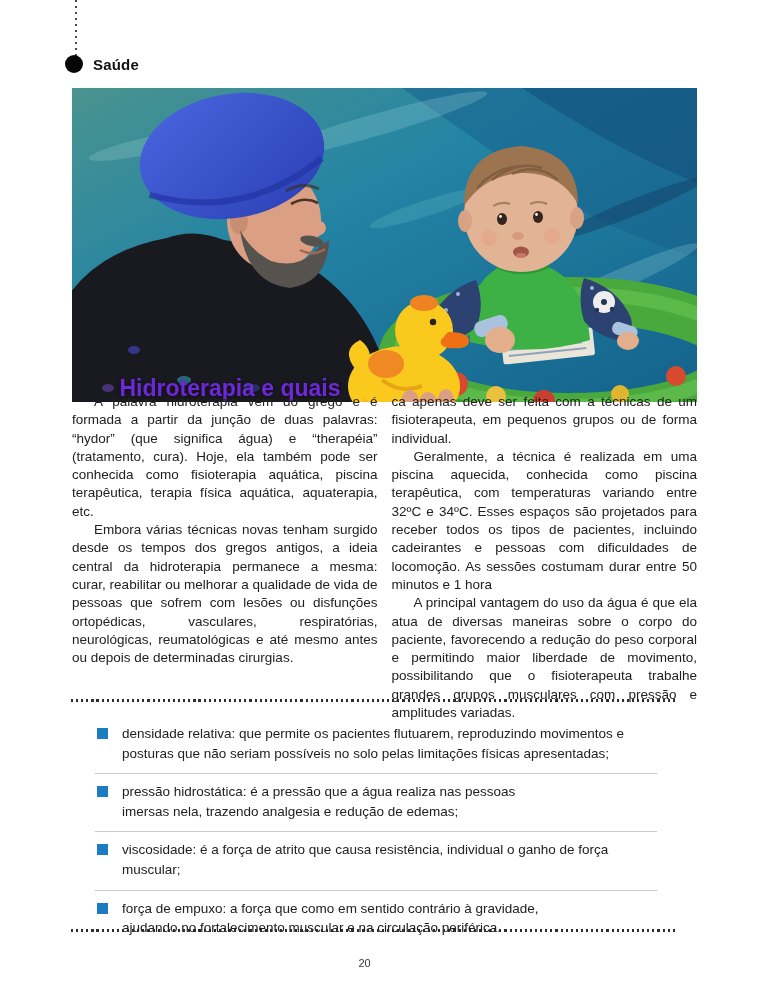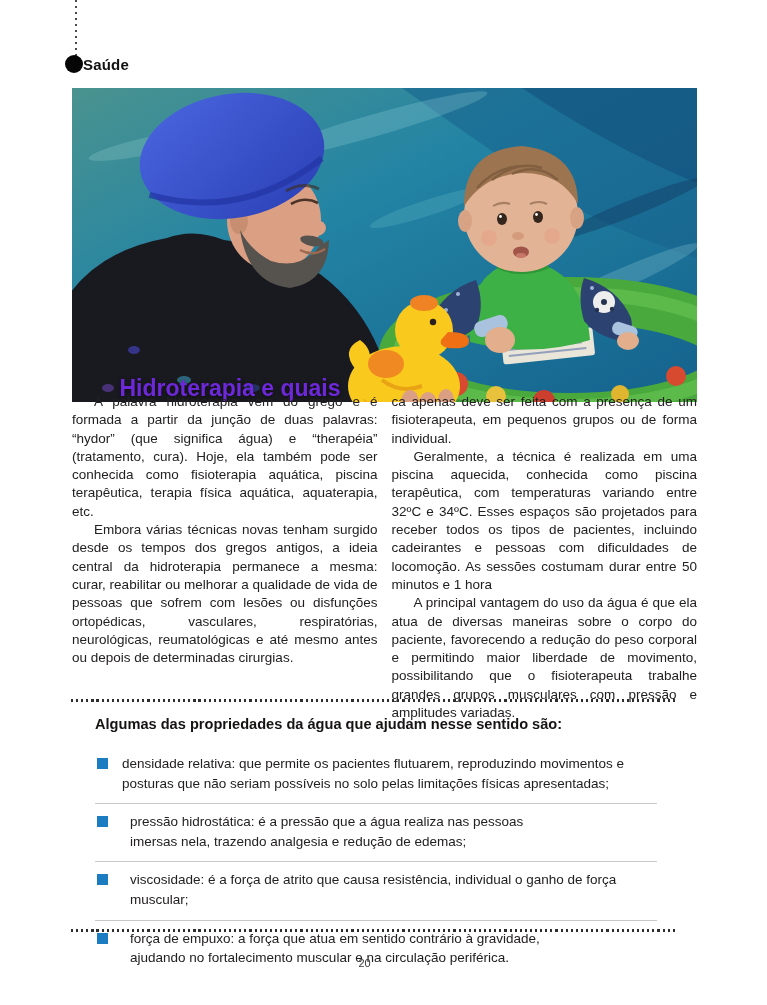--- a/index.html
+++ b/index.html
@@ -3,21 +3,21 @@
 <meta charset="utf-8">
 <style>
   * { margin:0; padding:0; box-sizing:border-box; }
   html,body { background:#ffffff; }
   body { font-family:"Liberation Sans", sans-serif; color:#231f20; }
   .page { position:relative; width:767px; height:1005px; background:#fff; overflow:hidden; }
 
   
   .kicker-vline { position:absolute; left:75px; top:0; width:2px; height:56px;
     background:repeating-linear-gradient(180deg,#4a4a4a 0 2.4px, transparent 2.4px 6px); }
-  .kicker { position:absolute; left:65px; top:55px; display:flex; align-items:center; }
+  .kicker { position:absolute; left:65px; top:55px; display:flex; align-items:center; gap:10px; }
   .kicker .dot { width:18px; height:18px; border-radius:50%; background:#060606; flex:0 0 auto; }
   .kicker .lbl { font-size:15px; font-weight:bold; letter-spacing:.2px; color:#111; }
 
   
   .photo { position:absolute; left:72px; top:88px; width:625px; height:314px; overflow:hidden; }
   .photo svg { display:block; width:100%; height:100%; }
   .photo-title { position:absolute; left:22px; bottom:0; width:272px; text-align:center;
     color:#6d28d9; font-weight:bold; font-size:23px; line-height:28px;
     text-shadow:0 1px 4px rgba(0,0,0,.45); }
 
@@ -31,21 +31,21 @@
   
   .dotted-rule { position:absolute; left:71px; width:604px; height:2.6px;
     background:repeating-linear-gradient(90deg,#2d2d2d 0 2.1px, transparent 2.1px 5.1px); }
   .dotted-rule.r1 { top:699px; }
   .dotted-rule.r2 { top:929px; }
 
   
   .props { position:absolute; left:95px; top:716px; width:562px; }
   .props h2 { font-size:14.6px; font-weight:bold; color:#161313; margin-bottom:14px; }
   .props .item { display:flex; align-items:flex-start; padding:8px 0 10px 0; }
-  .props .item + .item { border-top:1px solid #c9c9c9;gap:8px; }
+  .props .item + .item { border-top:1px solid #c9c9c9; }
   .props .sq { width:11px; height:11px; background:#1c7cc2; margin:4px 14px 0 2px; flex:0 0 auto; }
   .props .txt { font-size:13.5px; line-height:19.6px; white-space:pre-line; color:#232021; }
 
   
   .folio { position:absolute; left:0; top:957px; width:729px; text-align:center;
     font-size:11px; color:#3a3a3a; }
 </style>
 </head>
 <body>
 
@@ -172,48 +172,47 @@
       <div>Hidroterapia e quais</div>
     </figcaption>
   </figure>
 
   <div class="article">
     <div class="col">
       <p class="ind">A palavra hidroterapia vem do grego e é formada a partir da junção de duas palavras: “hydor” (que significa água) e “therapéia” (tratamento, cura). Hoje, ela também pode ser conhecida como fisioterapia aquática, piscina terapêutica, terapia física aquática, aquaterapia, etc.</p>
       <p class="ind">Embora várias técnicas novas tenham surgido desde os tempos dos gregos antigos, a ideia central da hidroterapia permanece a mesma: curar, reabilitar ou melhorar a qualidade de vida de pessoas que sofrem com lesões ou disfunções ortopédicas, vasculares, respiratórias, neurológicas, reumatológicas e até mesmo antes ou depois de determinadas cirurgias.</p>
     </div>
     <div class="col">
-      <p>ca apenas deve ser feita com a presença de um fisioterapeuta, em pequenos grupos ou de forma individual.</p>
+      <p>ca apenas deve ser feita com a técnicas de um fisioterapeuta, em pequenos grupos ou de forma individual.</p>
       <p class="ind">Geralmente, a técnica é realizada em uma piscina aquecida, conhecida como piscina terapêutica, com temperaturas variando entre 32ºC e 34ºC. Esses espaços são projetados para receber todos os tipos de pacientes, incluindo cadeirantes e pessoas com dificuldades de locomoção. As sessões costumam durar entre 50 minutos e 1 hora</p>
       <p class="ind">A principal vantagem do uso da água é que ela atua de diversas maneiras sobre o corpo do paciente, favorecendo a redução do peso corporal e permitindo maior liberdade de movimento, possibilitando que o fisioterapeuta trabalhe grandes grupos musculares com pressão e amplitudes variadas.</p>
     </div>
   </div>
 
   <div class="dotted-rule r1"></div>
 
   <div class="props">
-    <h2>Algumas das propriedades da água que ajudam nesse sentido são:</h2>
 
     <div class="item">
       <span class="sq"></span>
       <p class="txt">densidade relativa: que permite os pacientes flutuarem, reproduzindo movimentos e
 posturas que não seriam possíveis no solo pelas limitações físicas apresentadas;</p>
     </div>
     <div class="item">
       <span class="sq"></span>
       <p class="txt">pressão hidrostática: é a pressão que a água realiza nas pessoas
 imersas nela, trazendo analgesia e redução de edemas;</p>
     </div>
     <div class="item">
       <span class="sq"></span>
       <p class="txt">viscosidade: é a força de atrito que causa resistência, individual o ganho de força muscular;</p>
     </div>
     <div class="item">
       <span class="sq"></span>
-      <p class="txt">força de empuxo: a força que atua em sentido contrário à gravidade,
+      <p class="txt">força de empuxo: a força que como em sentido contrário à gravidade,
 ajudando no fortalecimento muscular e na circulação periférica.</p>
     </div>
   </div>
 
   <div class="dotted-rule r2"></div>
 
   <div class="folio">20</div>
 
 </div>
 

